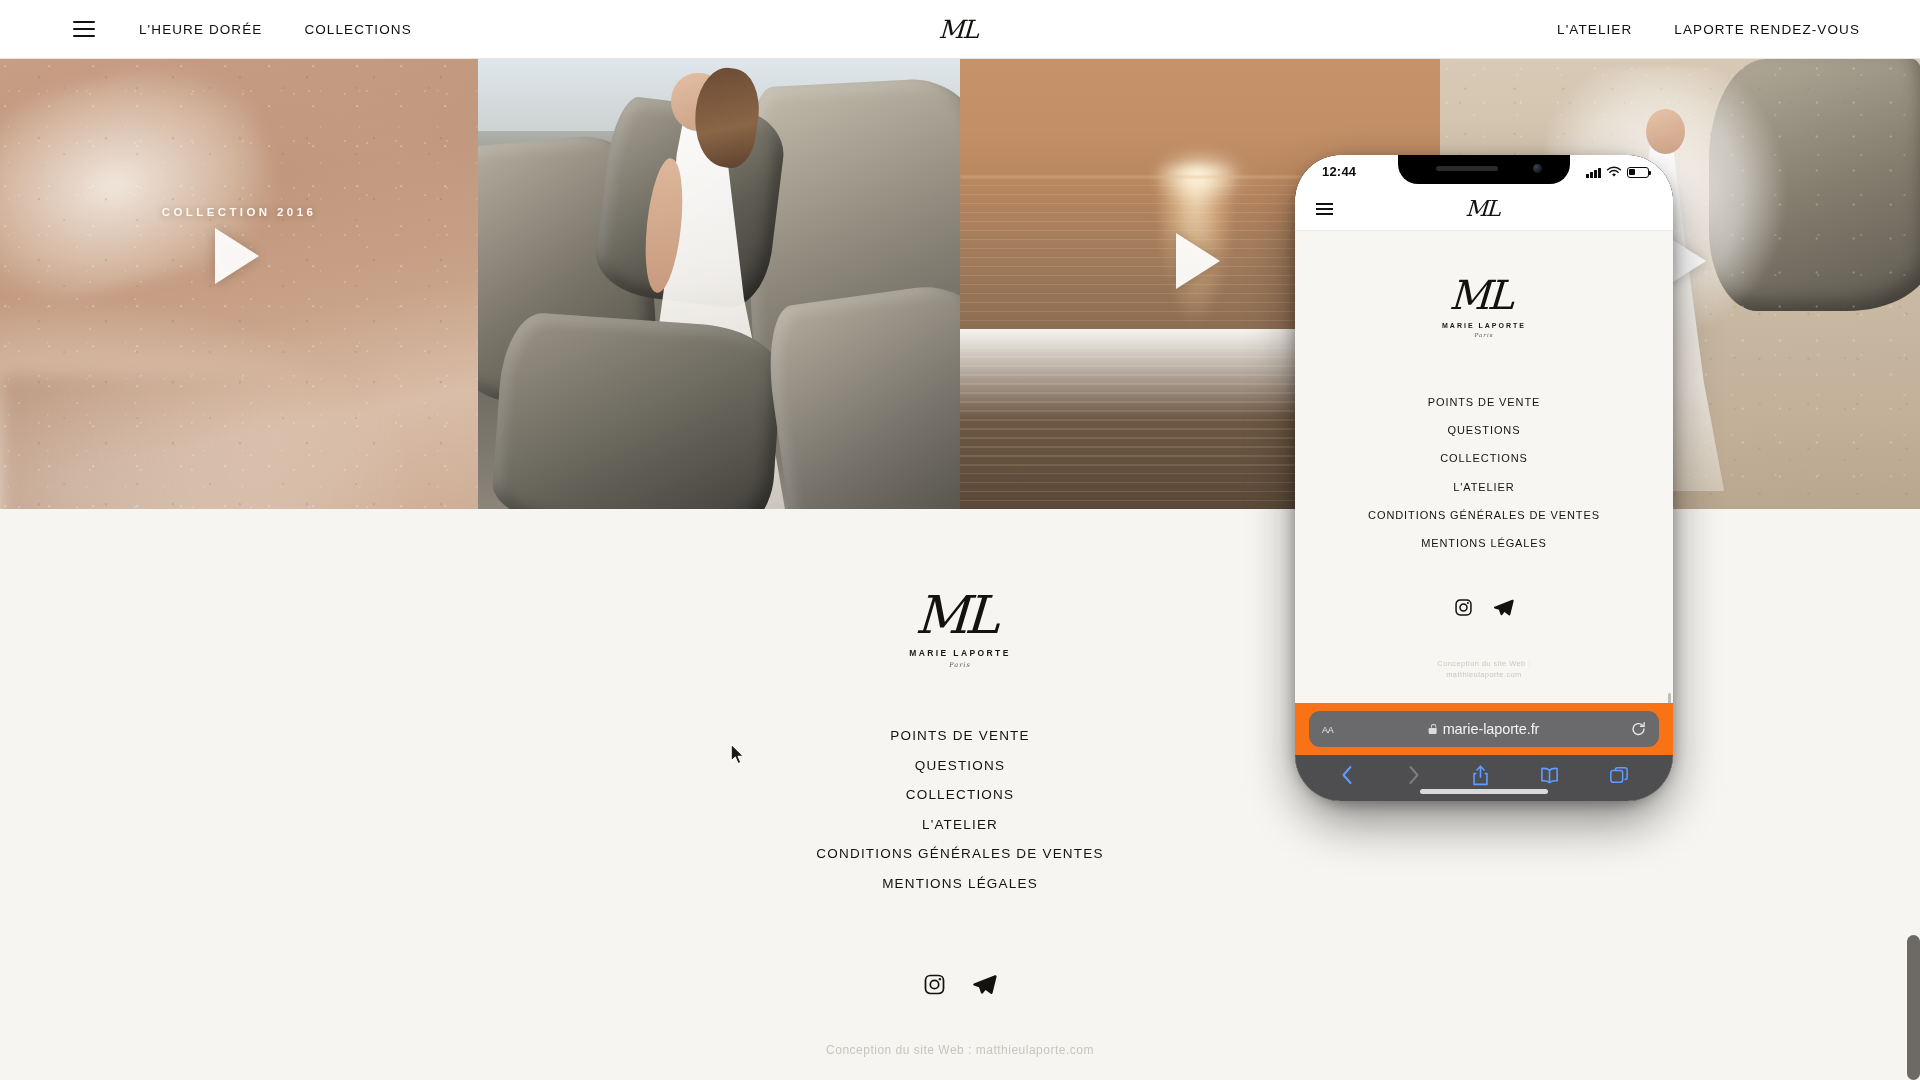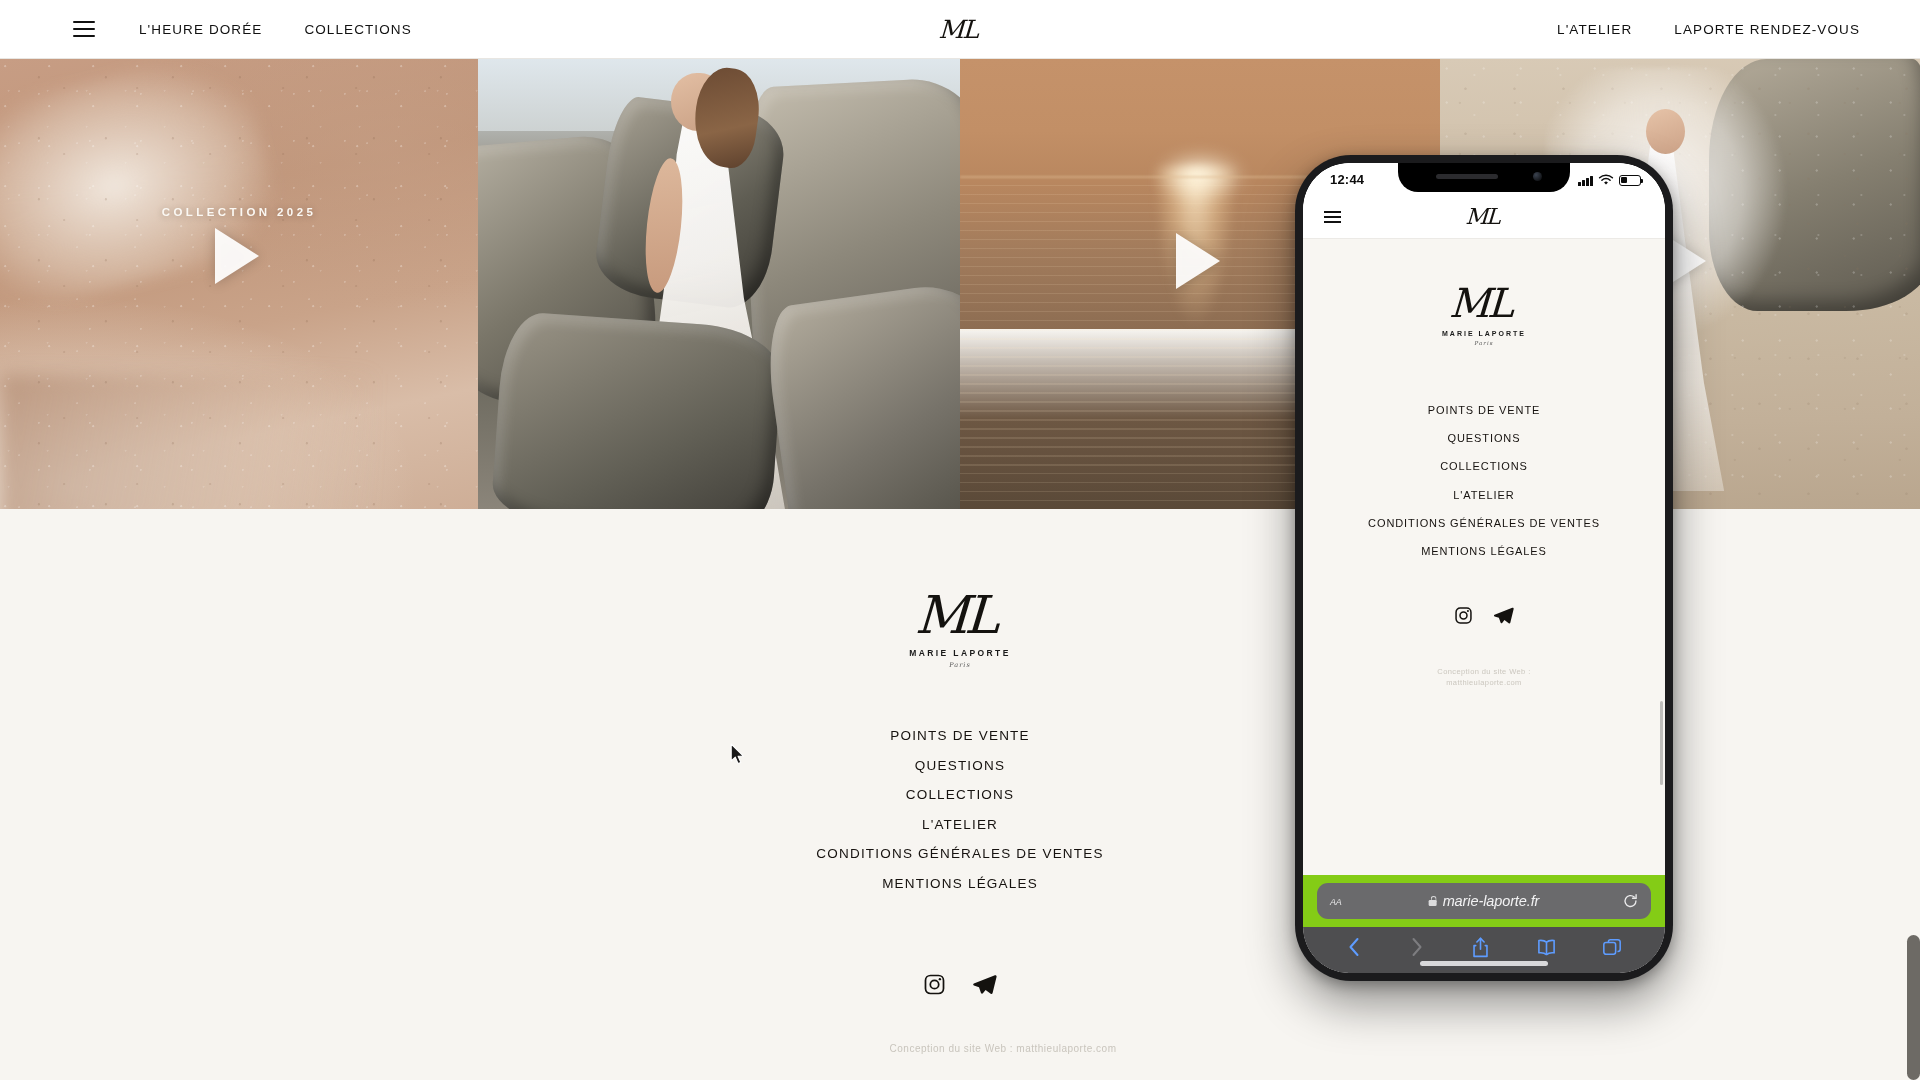--- a/index.html
+++ b/index.html
@@ -277,34 +277,33 @@
   }
   .footer-social {
     position: absolute; left: 50%; top: 463px;
     transform: translateX(-50%);
     display: flex; align-items: center; gap: 26px;
   }
   .soc { cursor: pointer; display: block; }
   .footer-credit {
     position: absolute; left: 50%; top: 1043px;
     transform: translateX(-50%);
-    font-size: 10px; letter-spacing: .5px; color: #c9c5bd;
+    font-size: 12px; letter-spacing: .5px; color: #c9c5bd;
     white-space: nowrap;
-    margin-left: 43px;
   }
 
   
   .phone {
     position: absolute; left: 1295px; top: 155px;
-    width: 378px; height: 826px;
+    width: 378px; height: 646px;
     background: #1b1b1d;
     border-radius: 56px;
     box-shadow: 0 22px 48px rgba(0,0,0,.42), 0 4px 14px rgba(0,0,0,.3);
     z-index: 40;
-    padding: 8px;
+    padding: 0;
   }
   .phone-inner {
     position: relative; width: 100%; height: 100%;
     background: #000; border-radius: 46px; overflow: hidden;
   }
   .notch {
     position: absolute; left: 50%; top: 0; transform: translateX(-50%);
     width: 172px; height: 29px; background: #000;
     border-radius: 0 0 20px 20px; z-index: 12;
   }
@@ -378,24 +377,23 @@
   .ph-credit {
     margin-top: 40px; text-align: center; line-height: 1.5;
     font-size: 7.5px; letter-spacing: .4px; color: #cbc7bf;
   }
   .ph-scroll {
     position: absolute; right: 2px; top: 462px;
     width: 3px; height: 84px; background: rgba(60,60,60,.3);
     border-radius: 2px;
   }
   .safari-bar {
-    flex: 0 0 52px; background: #84cc16;
+    flex: 0 0 52px; background: #f97316;
     display: flex; align-items: center; justify-content: center;
     padding: 0 14px;
-    font-style: italic;
   }
   .url-pill {
     width: 100%; height: 36px; background: #6a6a6c;
     border-radius: 11px; display: flex; align-items: center;
     padding: 0 13px; position: relative; cursor: text;
   }
   .aa { font-size: 12px; color: #e9e9ea; letter-spacing: -.3px; }
   .aa small { font-size: 9px; }
   .url-center {
     position: absolute; left: 50%; top: 50%; transform: translate(-50%,-50%);
@@ -495,21 +493,21 @@
     <div class="bg"></div>
     <div class="rocks"></div>
     <div class="sandtex"></div>
     <div class="veil"></div>
     <div class="dress"></div>
     <div class="dhead"></div>
   </div>
 </div>
 
 <div class="hero-caption">
-  <div class="hero-sub">COLLECTION 2025</div>
+  <div class="hero-sub">COLLECTION 2016</div>
 </div>
 
 <div class="arrow-next a1"></div>
 <div class="arrow-next a2"></div>
 <div class="arrow-next a3"></div>
 
 <div class="footer">
 
   <div class="footer-logo logo-block">
     <span class="monogram mono-big">ML</span>

